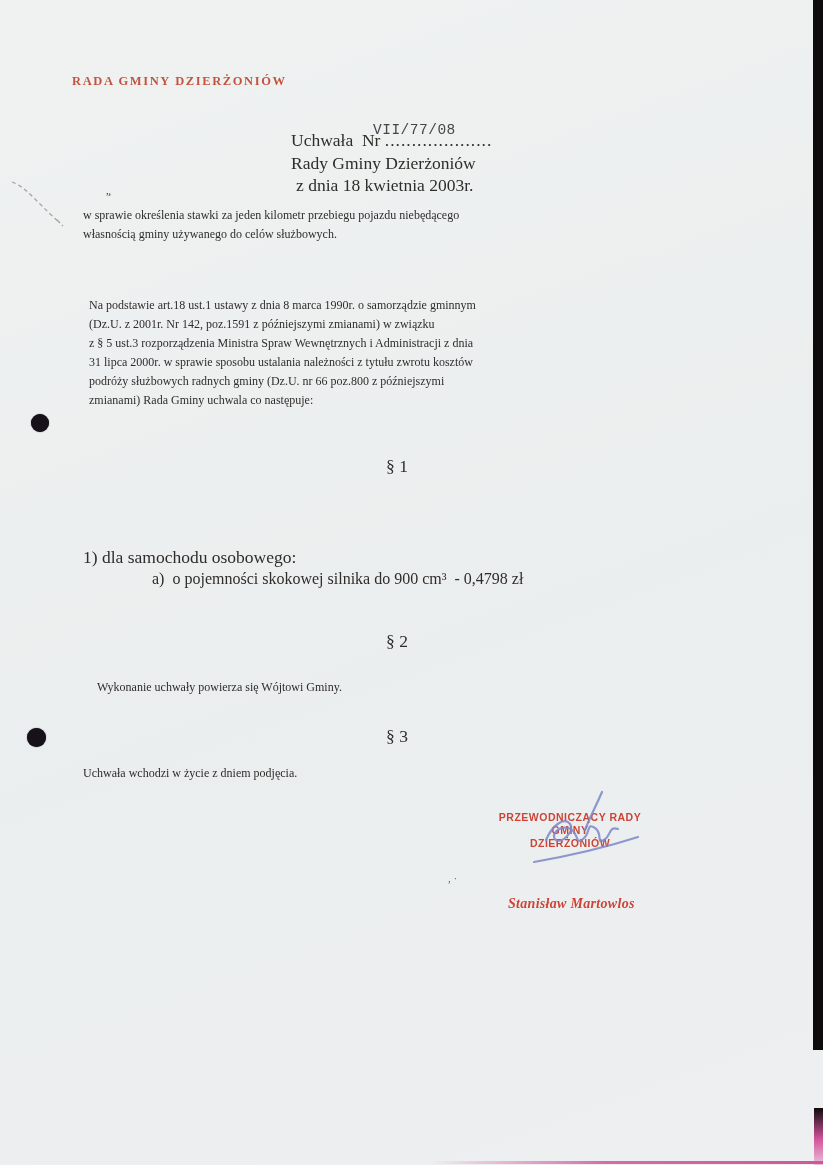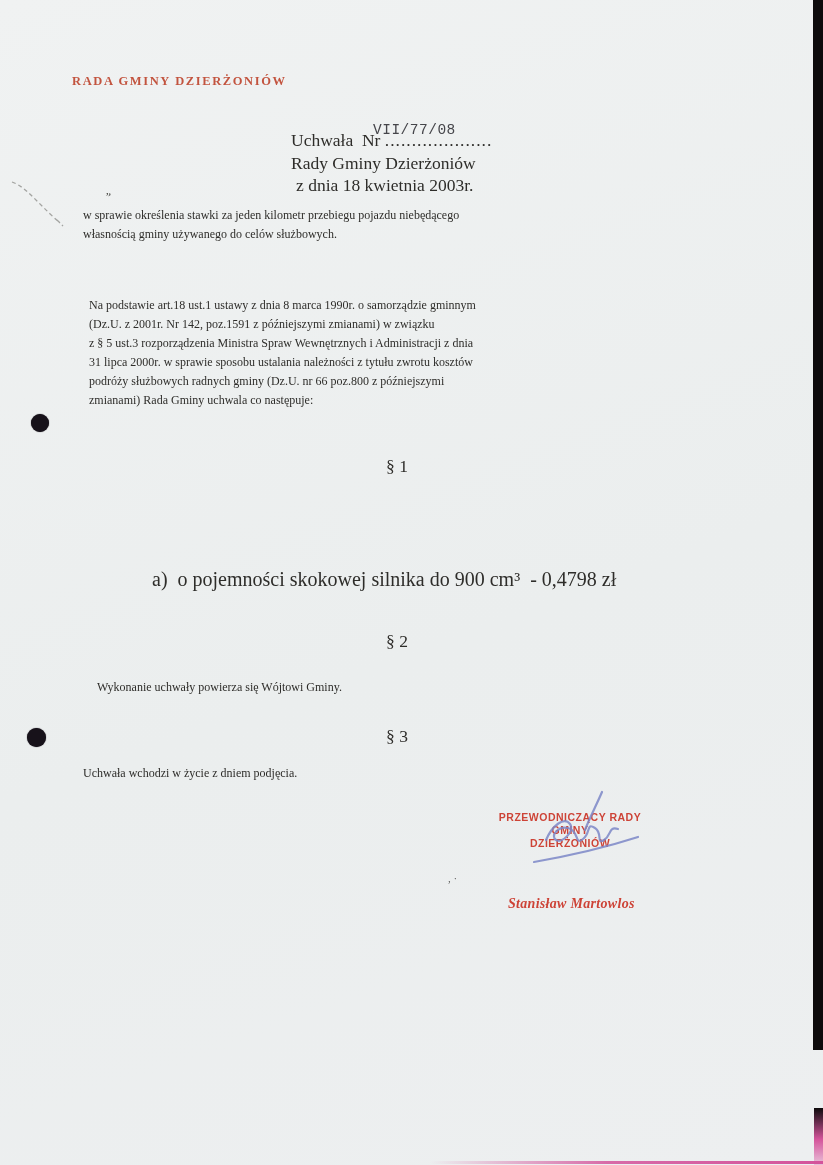--- a/index.html
+++ b/index.html
@@ -46,21 +46,21 @@
   .small-mark{left:448px; top:872px; font-size:11px; color:#5a5a58;}
   
   .para{font-size:12px; line-height:19px; white-space:pre-line; width:700px;}
   .subject{left:83px; top:206px;}
   .legal{left:89px; top:296px;}
   .sec-head{left:83px; width:628px; text-align:center; font-size:17.5px;}
   .sec1-head{top:456px;}
   .sec1-intro{left:83px; top:501px;}
   .sec1-item{left:83px; top:546px; font-size:17.5px; line-height:22.5px; white-space:pre;}
   .sec1-subs{left:152px; top:568px;}
-  .sub-line{font-size:20px; line-height:22.5px; white-space:pre;}
+  .sub-line{font-size:16px; line-height:22.5px; white-space:pre;}
   .sec2-head{top:631px;}
   .sec2-body{left:83px; top:678px;margin-left:14px;}
   .sec3-head{top:726px;}
   .sec3-body{left:83px; top:764px;}
   
   .sig-stamp{left:480px; top:811px; width:180px; text-align:center;
     font-family:"Liberation Sans", sans-serif; font-weight:bold;
     font-size:10.5px; line-height:13px; letter-spacing:.5px; color:var(--sig-stamp-red); opacity:.95;}
   .sig-name{left:508px; top:858px; font-style:italic; font-weight:bold;
     font-size:14px; letter-spacing:.3px; color:var(--sig-stamp-red); opacity:.95;margin-top:38px;}
@@ -98,20 +98,21 @@
 własnością gminy używanego do celów służbowych.</div>
 
   <div class="abs para legal">Na podstawie art.18 ust.1 ustawy z dnia 8 marca 1990r. o samorządzie gminnym
 (Dz.U. z 2001r. Nr 142, poz.1591 z późniejszymi zmianami) w związku
 z § 5 ust.3 rozporządzenia Ministra Spraw Wewnętrznych i Administracji z dnia
 31 lipca 2000r. w sprawie sposobu ustalania należności z tytułu zwrotu kosztów
 podróży służbowych radnych gminy (Dz.U. nr 66 poz.800 z późniejszymi
 zmianami) Rada Gminy uchwala co następuje:</div>
 
   <div class="abs sec-head sec1-head">§ 1</div>
+  <div class="abs sec1-item">1) dla samochodu osobowego:</div>
   <div class="abs sec1-subs">
     <div class="sub-line">a)  o pojemności skokowej silnika do 900 cm³  - 0,4798 zł</div>
   </div>
 
   <div class="abs sec-head sec2-head">§ 2</div>
   <div class="abs para sec2-body">Wykonanie uchwały powierza się Wójtowi Gminy.</div>
 
   <div class="abs sec-head sec3-head">§ 3</div>
   <div class="abs para sec3-body">Uchwała wchodzi w życie z dniem podjęcia.</div>
 

